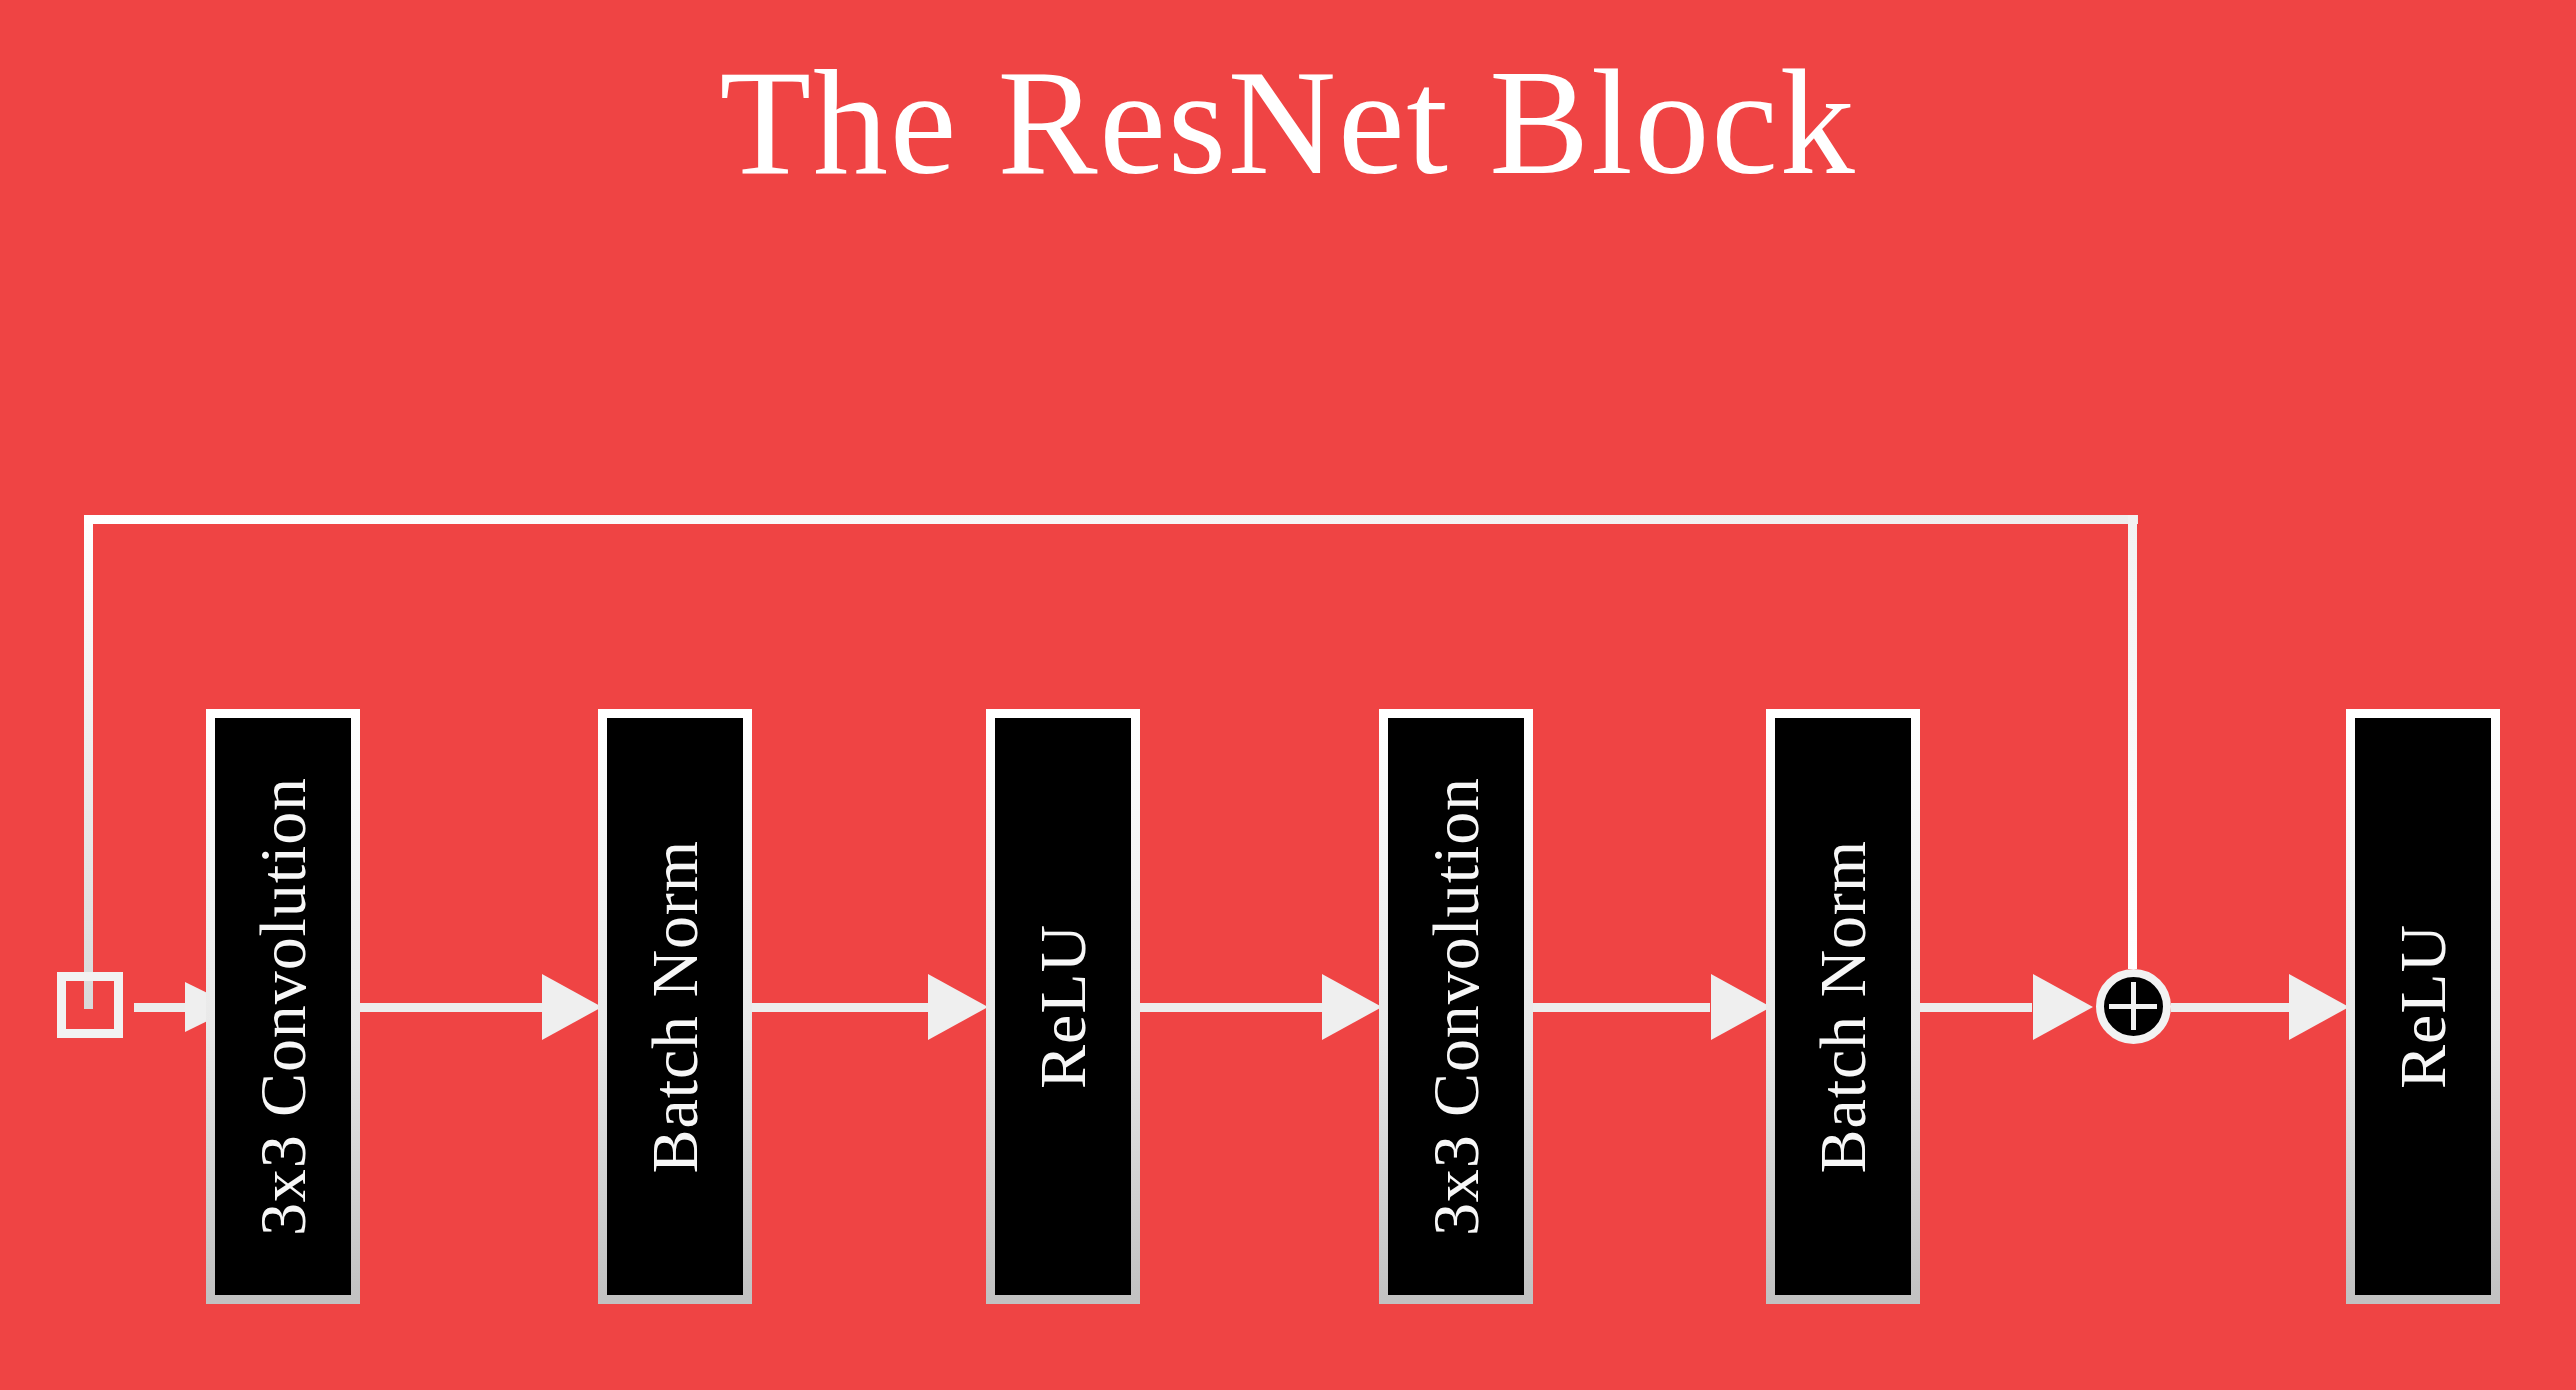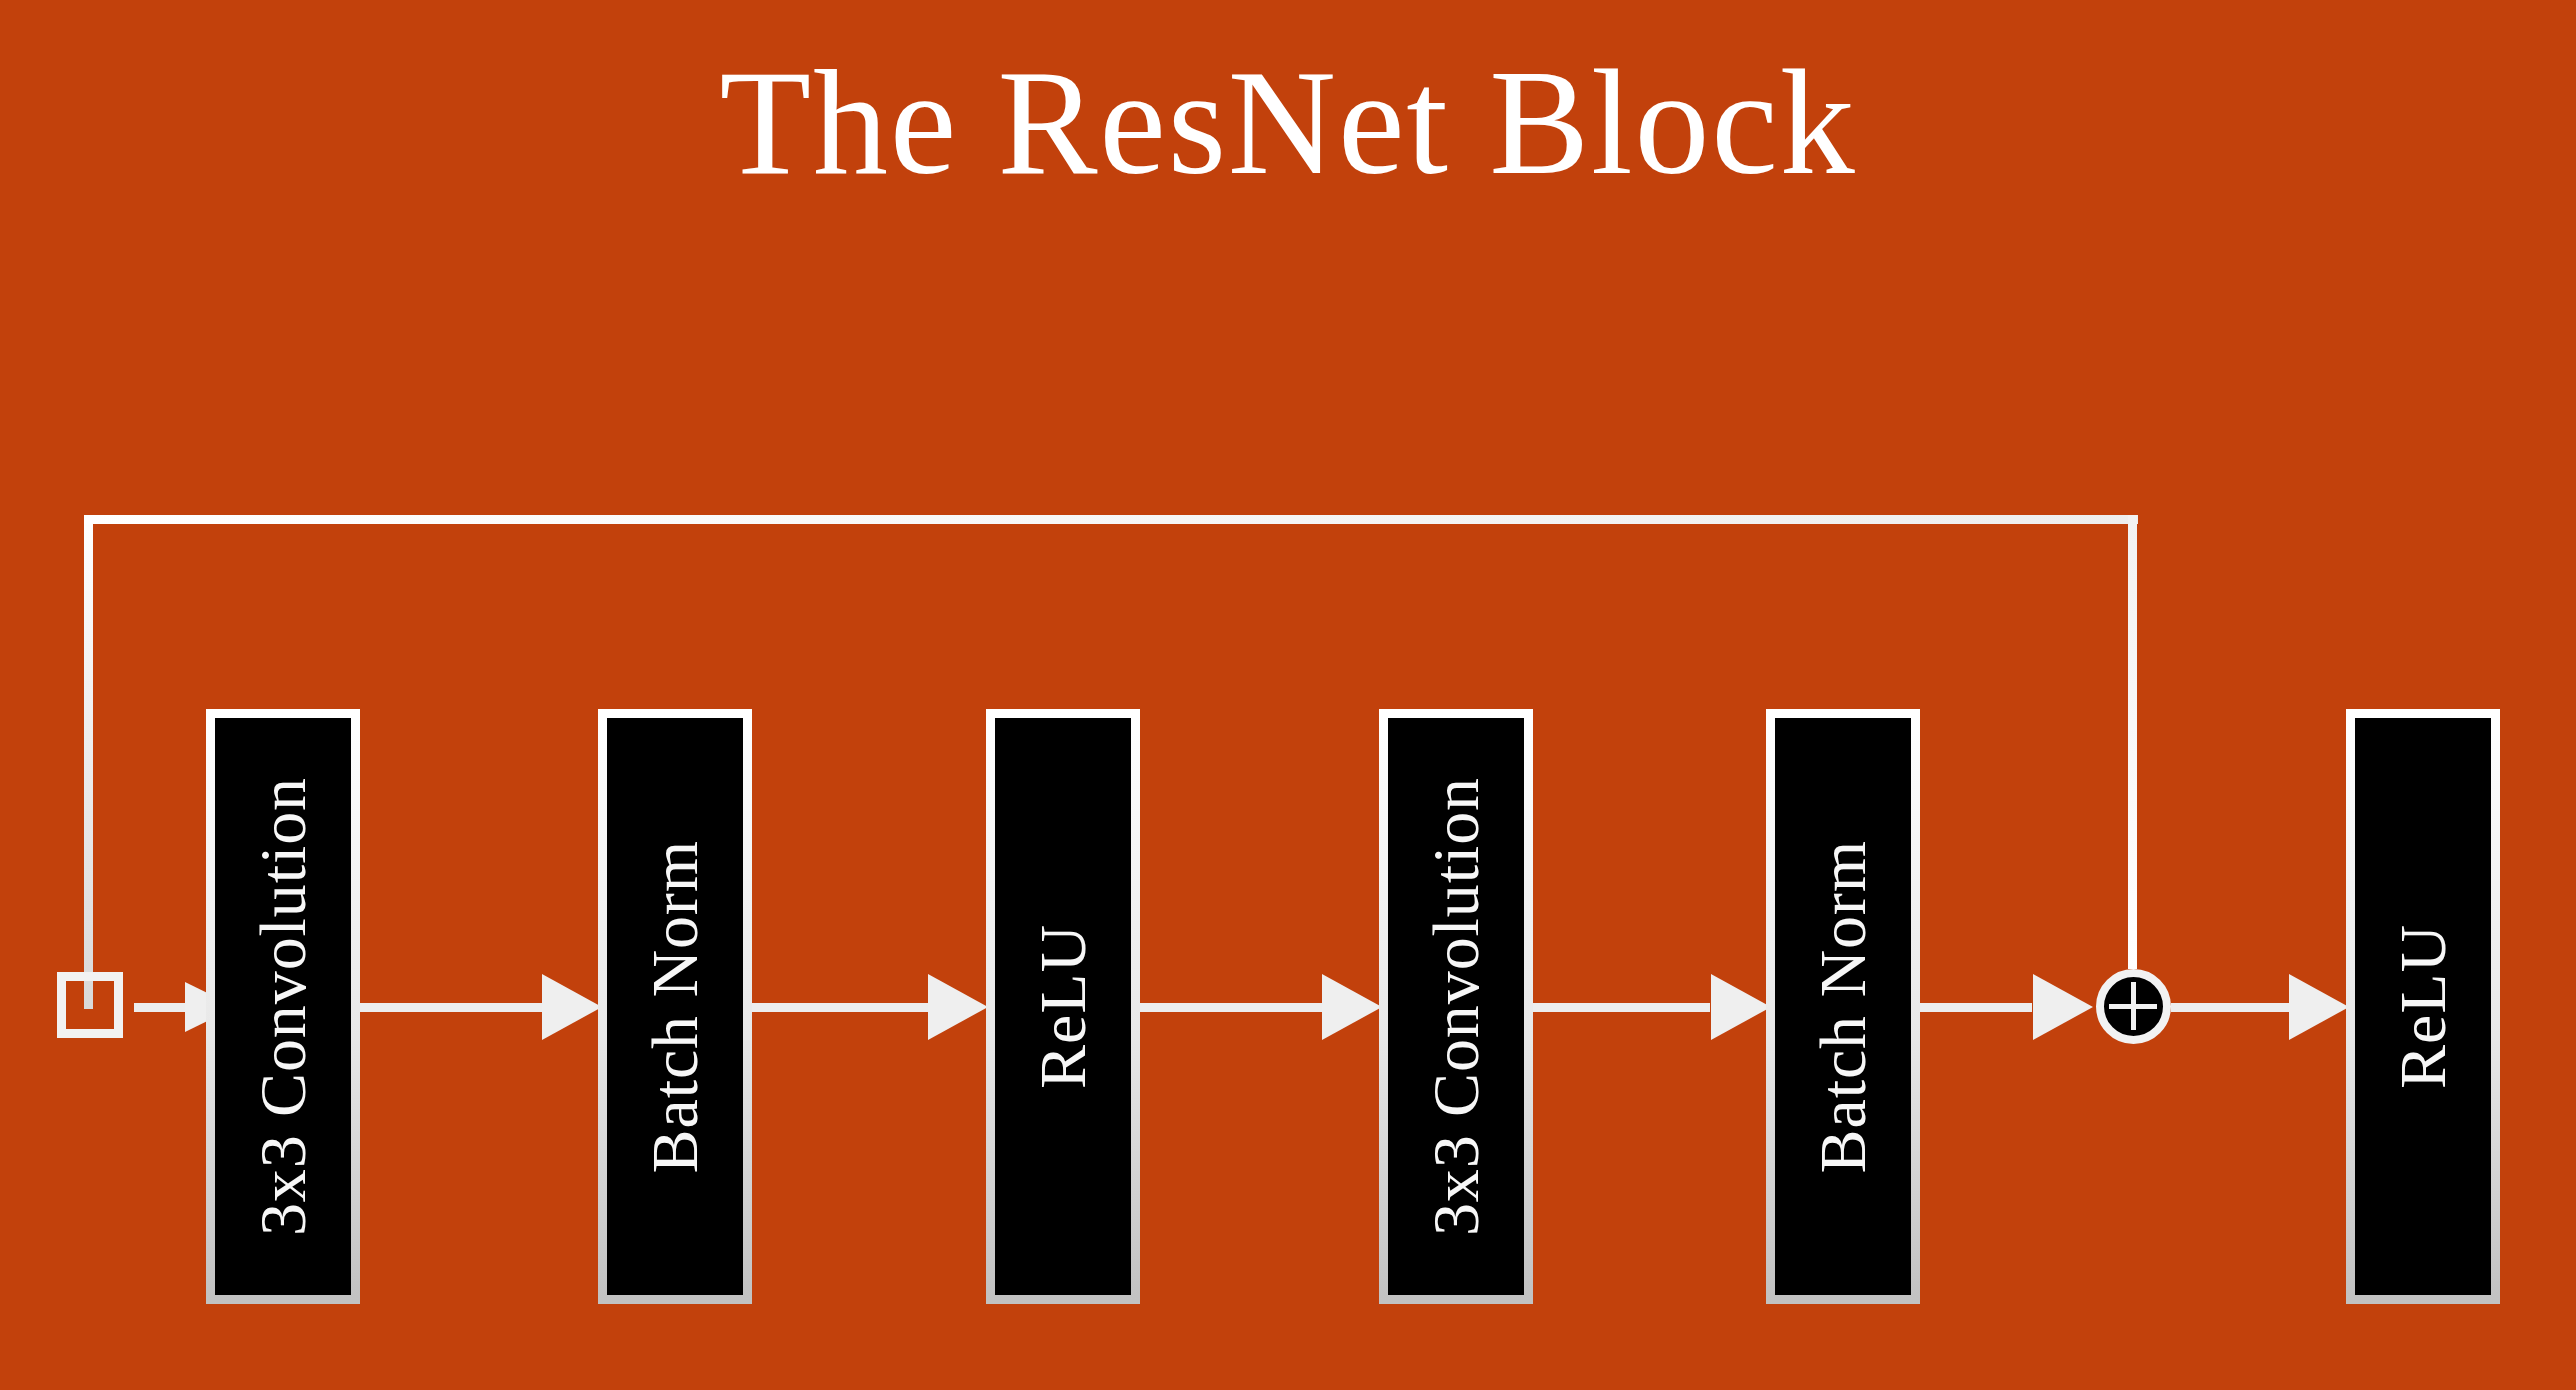--- a/index.html
+++ b/index.html
@@ -1,17 +1,17 @@
 <!DOCTYPE html>
 <html style="font-size:14.6px"><head>
 <meta charset="utf-8">
 <style>
   html,body{margin:0;padding:0;background:#000;}
   #stage{
-    position:relative;width:2576px;height:1390px;background:#c2410c;
+    position:relative;width:2576px;height:1390px;background:#ef4444;
     font-family:"Liberation Serif","DejaVu Serif",serif;overflow:hidden;
   }
   
   .title{
     position:absolute;left:0;top:40px;width:2576px;text-align:center;
     font-size:150px;line-height:1.1;color:#ffffff;letter-spacing:1.8px;white-space:nowrap;
   }
   
   .layer{
     position:absolute;top:709px;width:154px;height:595px;box-sizing:border-box;

